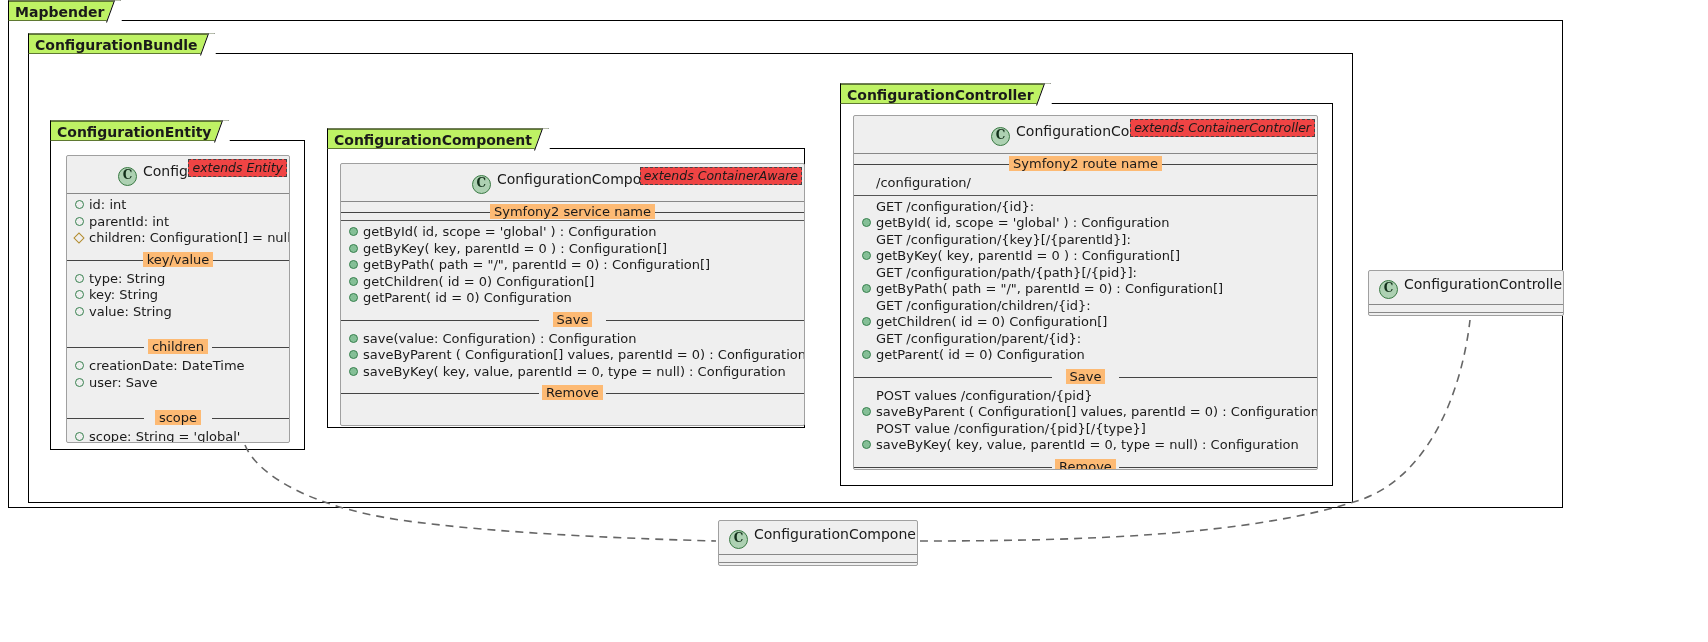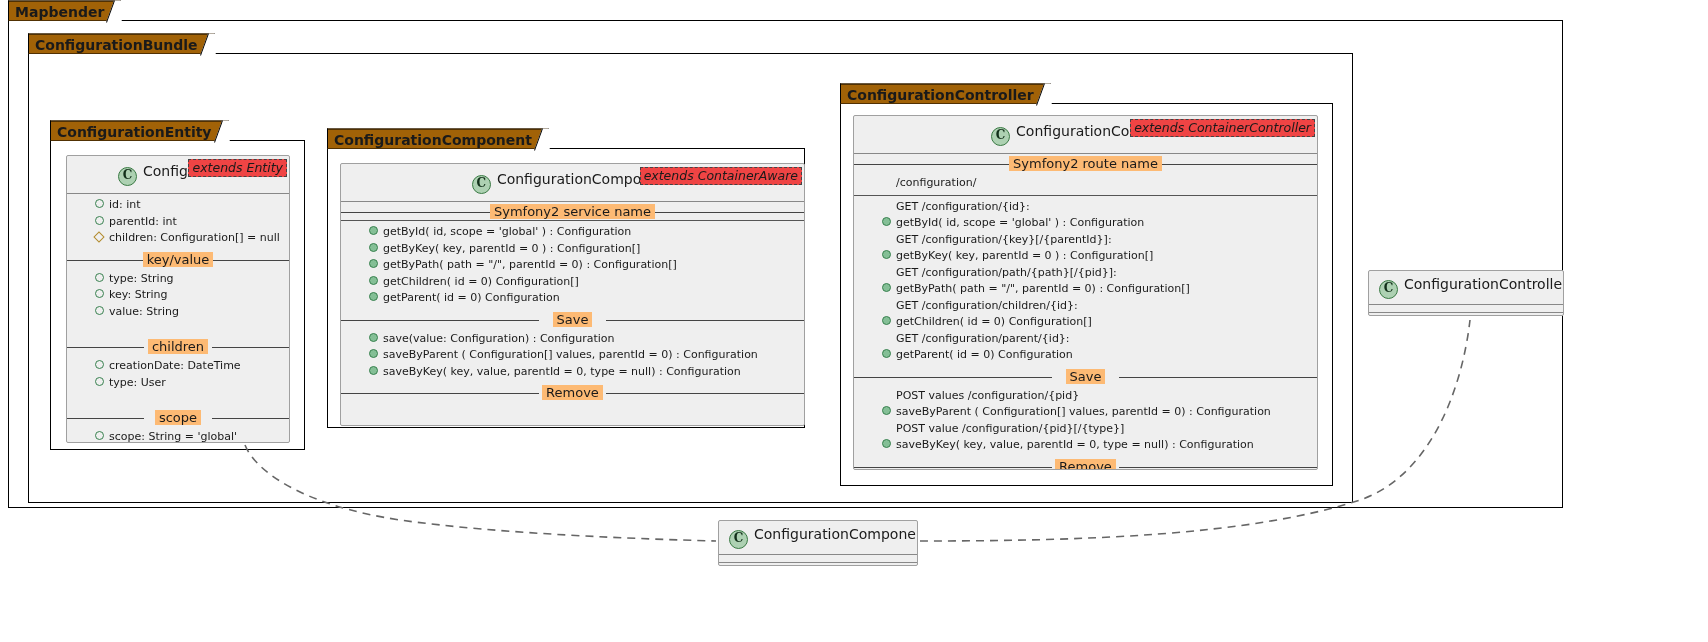--- a/index.html
+++ b/index.html
@@ -23,21 +23,21 @@
     background: transparent;
     box-sizing: border-box;
   }
   .pkg-tab {
     position: absolute;
     top: -1px;
     left: -1px;
     height: 20px;
     border: 1.5px solid #000;
     border-bottom: none;
-    background: #a16207;
+    background: #bef264;
     font-weight: bold;
     font-size: 14px;
     line-height: 20px;
     padding: 0 16px 0 6px;
     box-sizing: border-box;
     white-space: nowrap;
     transform: translateY(-19.5px);
   }
   .pkg-tab::after {
     content: "";
@@ -100,22 +100,21 @@
   .sep {
     border-top: 1px solid #888;
   }
   .compartment {
     padding: 3px 0 3px 0;
   }
   .row {
     padding: 0 6px 0 8px;
     white-space: nowrap;
     line-height: 16.5px;
-    font-size: 11px;
-    margin-left: 20px;
+    font-size: 13px;
   }
   .row.plain { padding-left: 22px; }
   .row.bold { font-weight: bold; padding-left: 8px; }
   .vis {
     display: inline-block;
     width: 9px;
     height: 9px;
     margin-right: 5px;
     vertical-align: 0px;
     box-sizing: border-box;
@@ -221,21 +220,21 @@
       <div class="group-sep"><span>key/value</span></div>
       <div class="compartment">
         <div class="row"><span class="vis vis-prot"></span><span>type: String</span></div>
         <div class="row"><span class="vis vis-prot"></span><span>key: String</span></div>
         <div class="row"><span class="vis vis-prot"></span><span>value: String</span></div>
       </div>
       <div class="spacer"></div>
       <div class="group-sep"><span>children</span></div>
       <div class="compartment">
         <div class="row"><span class="vis vis-prot"></span><span>creationDate: DateTime</span></div>
-        <div class="row"><span class="vis vis-prot"></span><span>type: User</span></div>
+        <div class="row"><span class="vis vis-prot"></span><span>user: Save</span></div>
       </div>
       <div class="spacer"></div>
       <div class="group-sep"><span>scope</span></div>
       <div class="compartment">
         <div class="row"><span class="vis vis-prot"></span><span>scope: String = 'global'</span></div>
       </div>
     </div>
 </div>
 
 <div class="cls" style="left:340px; top:163px; width:465px; height:263px;">

